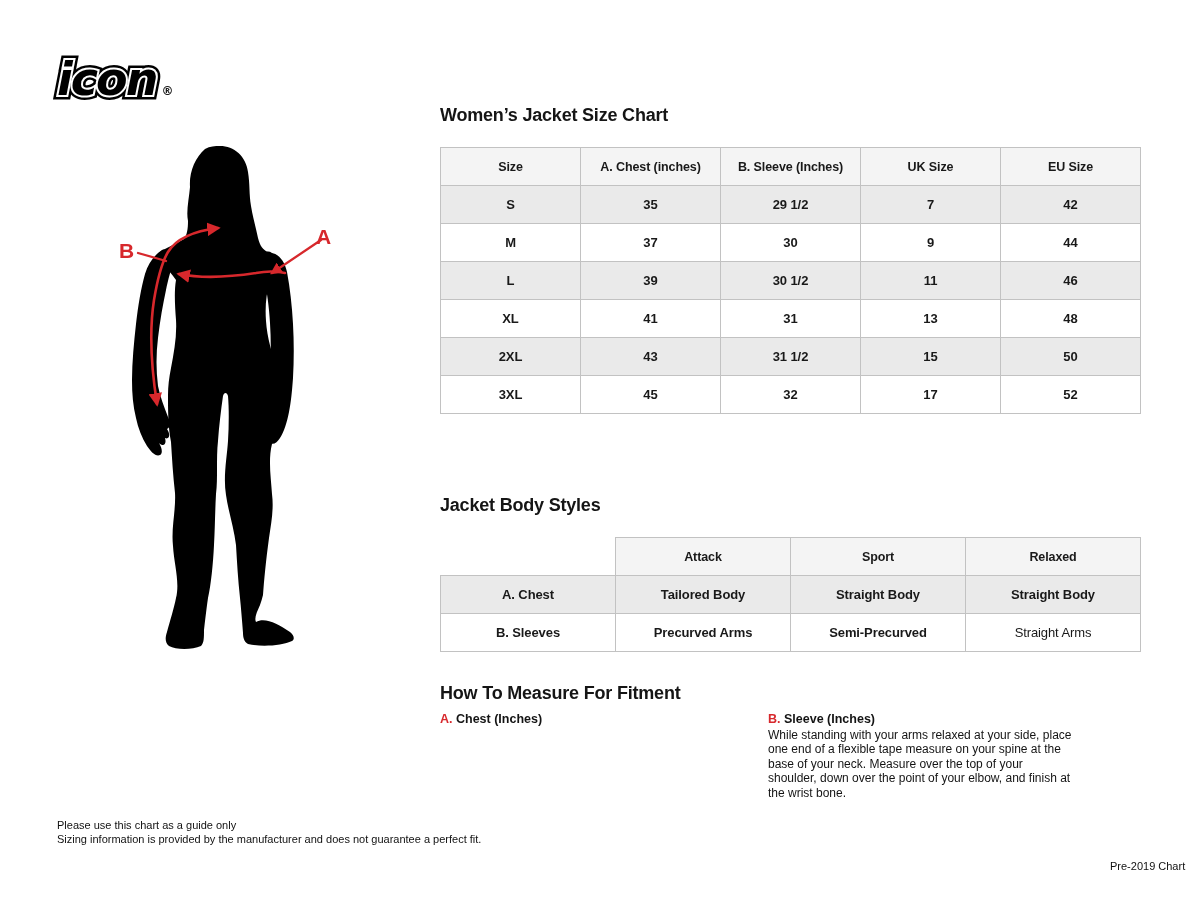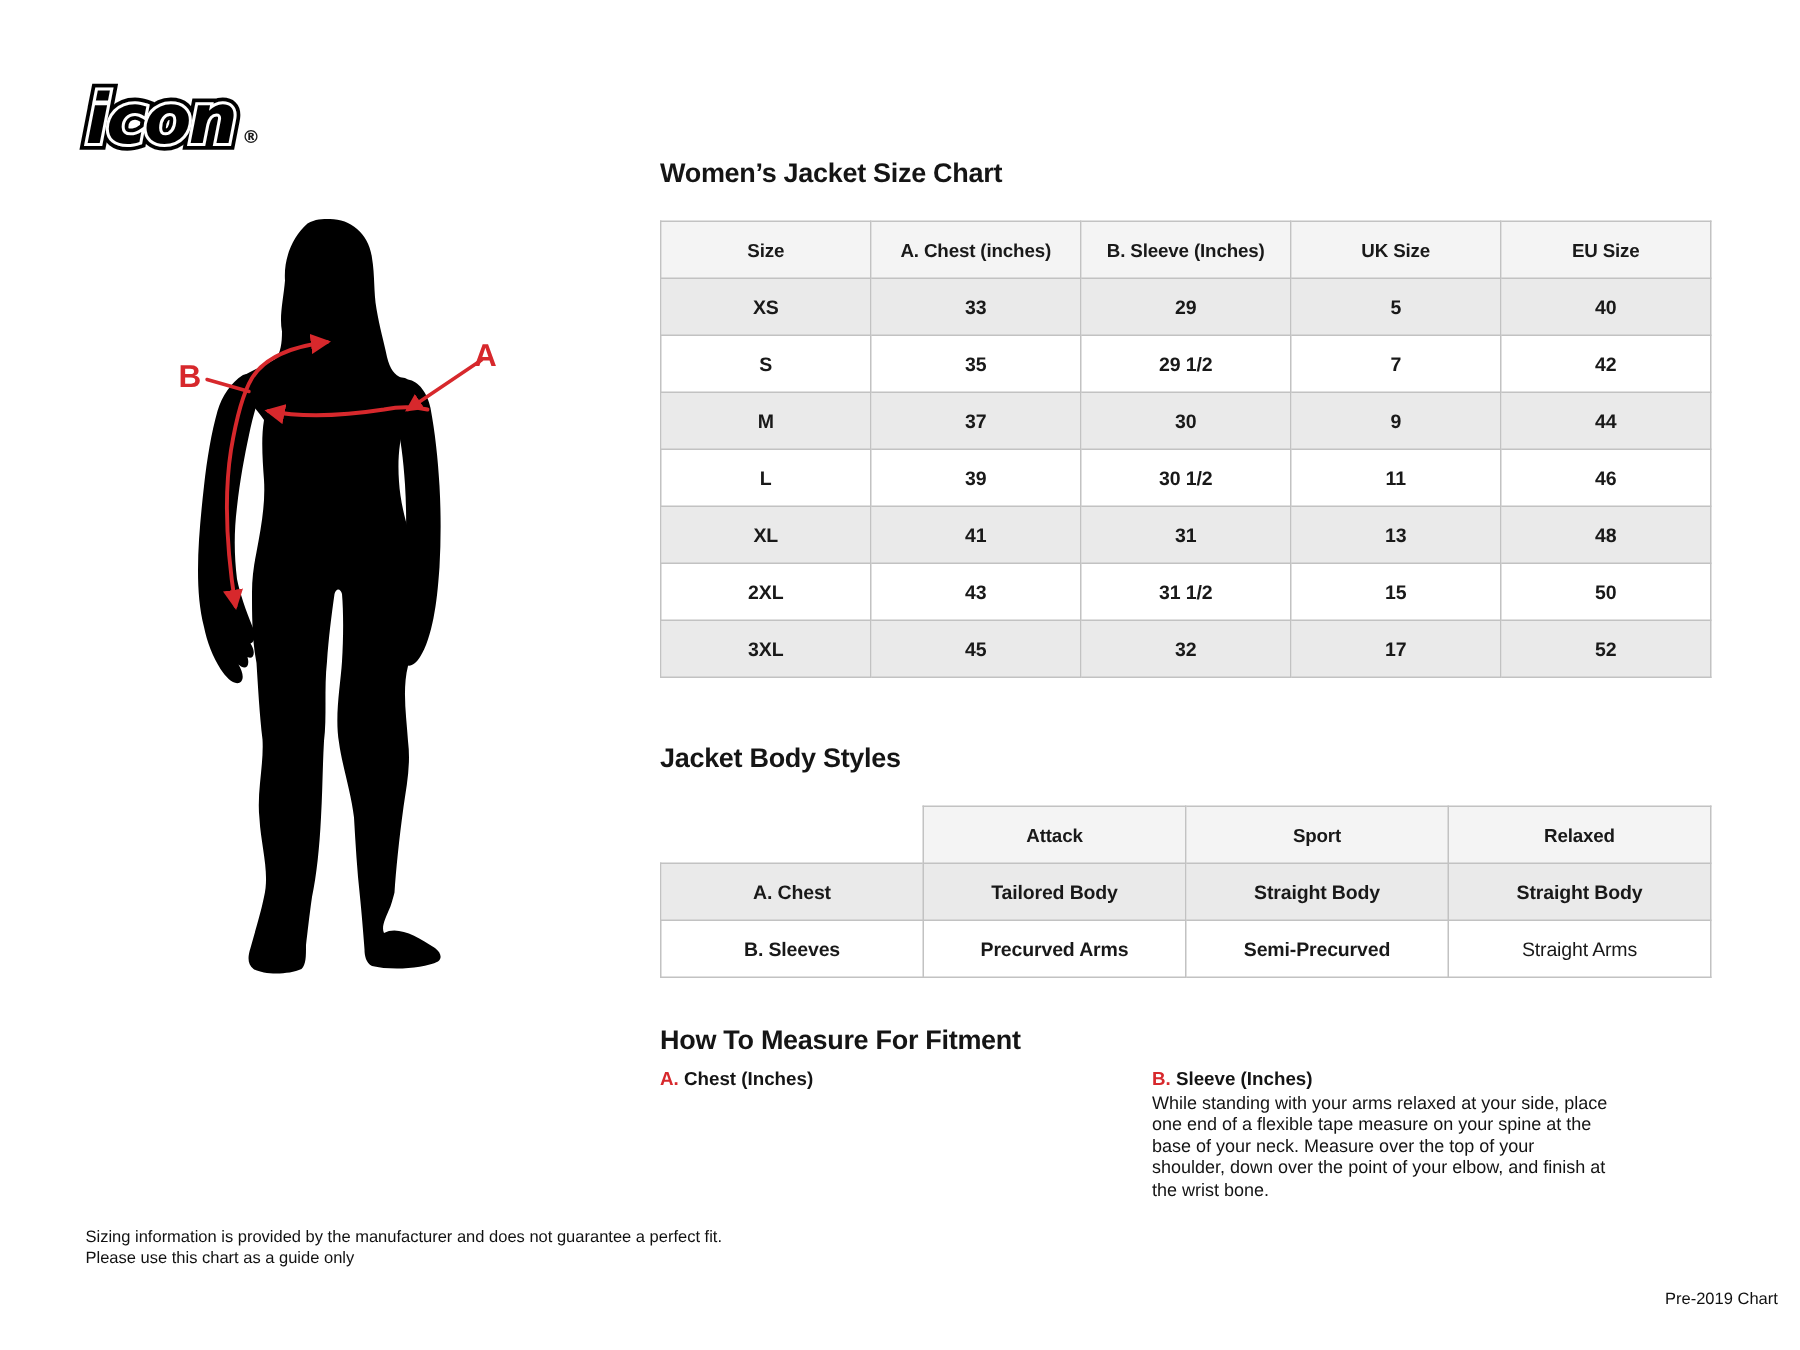--- a/index.html
+++ b/index.html
@@ -194,27 +194,20 @@
         <tr>
           <th>Size</th>
           <th>A. Chest (inches)</th>
           <th>B. Sleeve (Inches)</th>
           <th>UK Size</th>
           <th>EU Size</th>
         </tr>
       </thead>
       <tbody>
         <tr>
-          <td>XS</td>
-          <td>33</td>
-          <td>29</td>
-          <td>5</td>
-          <td>40</td>
-        </tr>
-        <tr>
           <td>S</td>
           <td>35</td>
           <td>29 1/2</td>
           <td>7</td>
           <td>42</td>
         </tr>
         <tr>
           <td>M</td>
           <td>37</td>
           <td>30</td>
@@ -289,18 +282,18 @@
 
   <div class="mcol col-b">
     <div class="m-head">
       <span class="m-prefix">B.</span>
       <span>Sleeve (Inches)</span>
     </div>
     <p class="m-body">While standing with your arms relaxed at your side, place one end of a flexible tape measure on your spine at the base of your neck. Measure over the top of your shoulder, down over the point of your elbow, and finish at the wrist bone.</p>
   </div>
 
   <div class="disclaimer">
+    <div>Please use this chart as a guide only</div>
     <div>Sizing information is provided by the manufacturer and does not guarantee a perfect fit.</div>
-    <div>Please use this chart as a guide only</div>
   </div>
   <div class="version">Pre-2019 Chart</div>
 
 </div>
 
 </body></html>

